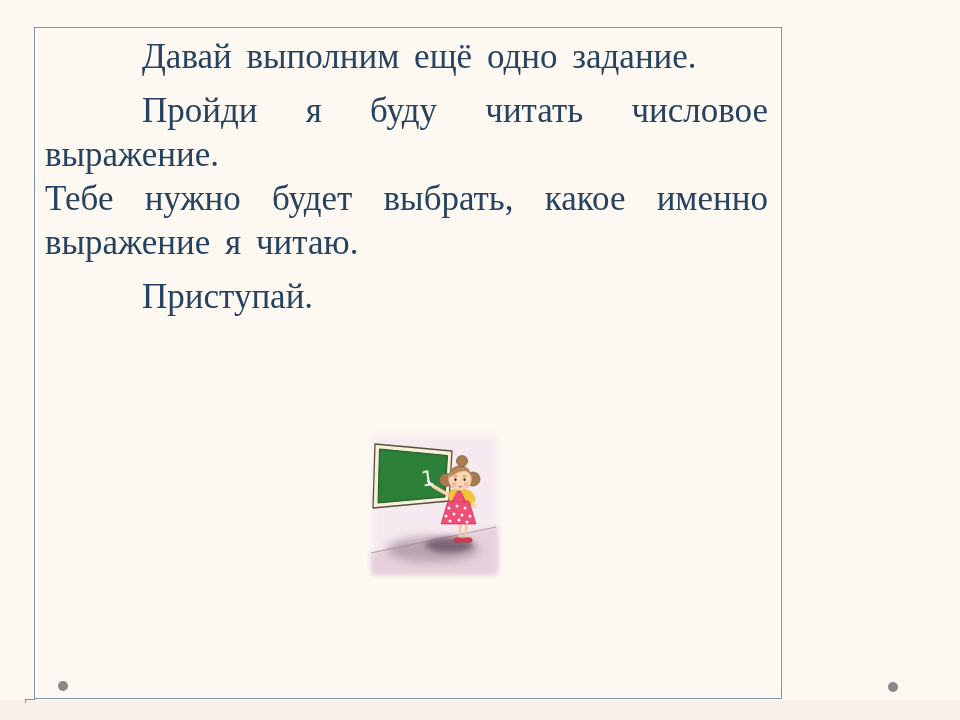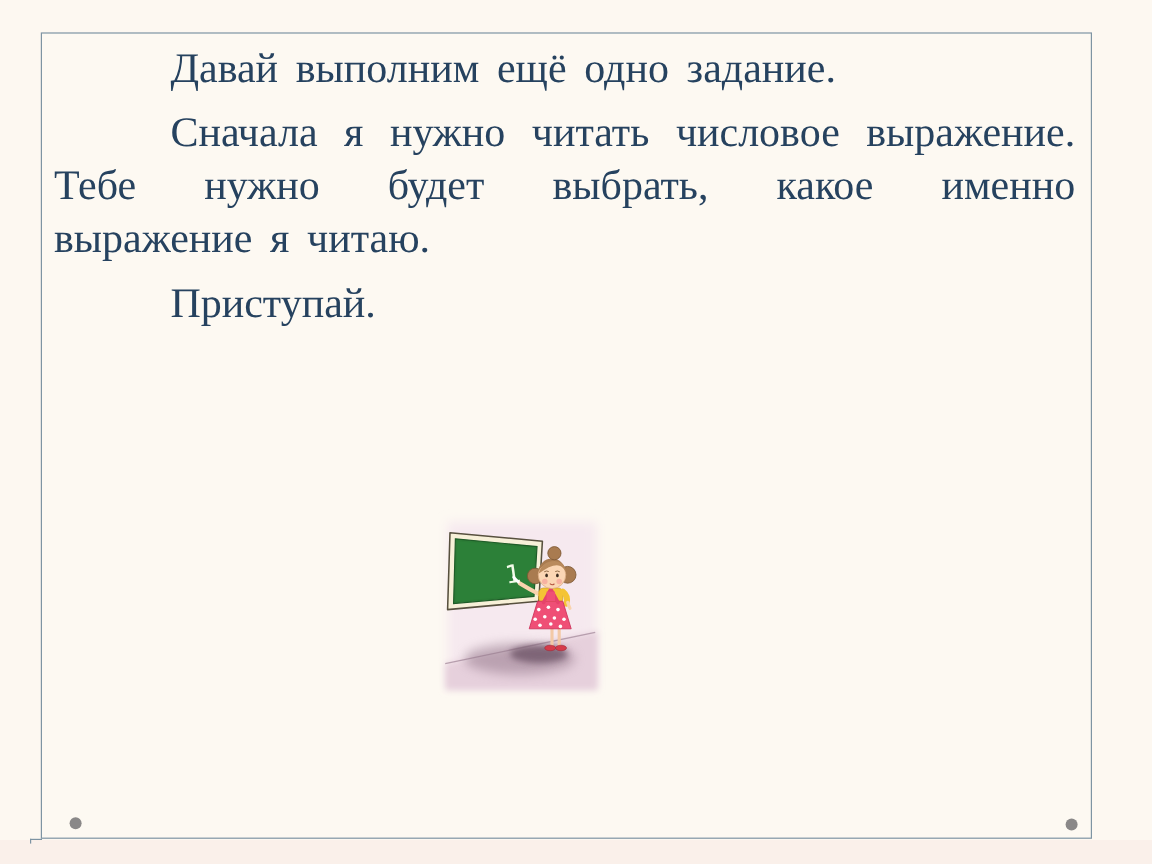--- a/index.html
+++ b/index.html
@@ -12,21 +12,21 @@
   }
   .slide { position: absolute; inset: 0; }
 
   .bottom-strip {
     position: absolute; left: 0; top: 700px; width: 960px; height: 20px;
     background: #faf0ea;
   }
 
   .frame {
     position: absolute; left: 34px; top: 27px;
-    width: 876px; height: 672px;
+    width: 748px; height: 672px;
     box-sizing: border-box;
     border: 1px solid #7e94a3;
     background: #fdf9f2;
   }
   .frame-nub {
     position: absolute; left: 25px; top: 699px;
     width: 10px; height: 1px; background: #7e94a3;
   }
   .frame-nub-tick {
     position: absolute; left: 25px; top: 699px;
@@ -70,21 +70,21 @@
 
   <div class="frame">
     <div class="text-block">
 
       <div class="para">
         <div class="line indent">Давай выполним ещё одно задание.</div>
       </div>
 
 
       <div class="para">
-        <div class="line indent stretch">Сначала я нужно читать числовое выражение.</div>
+        <div class="line indent stretch">Пройди я буду читать числовое выражение.</div>
         <div class="line stretch">Тебе нужно будет выбрать, какое именно</div>
         <div class="line">выражение я читаю.</div>
       </div>
 
       <div class="para">
       </div>
 
       <div class="para">
         <div class="line indent">Приступай.</div>
       </div>

